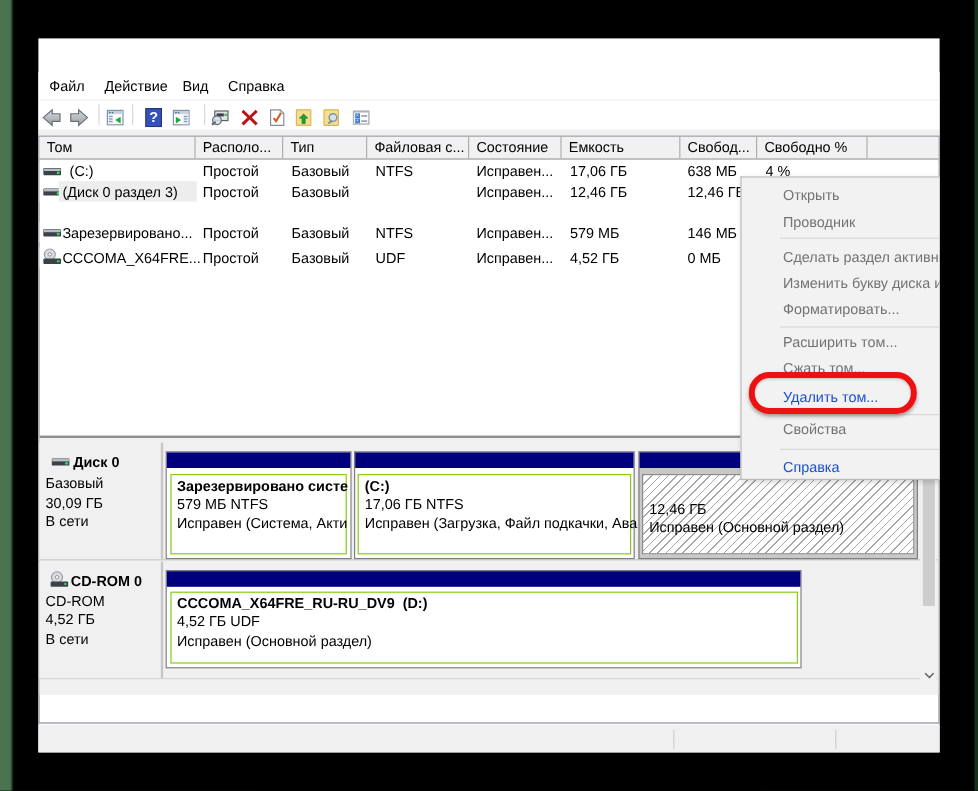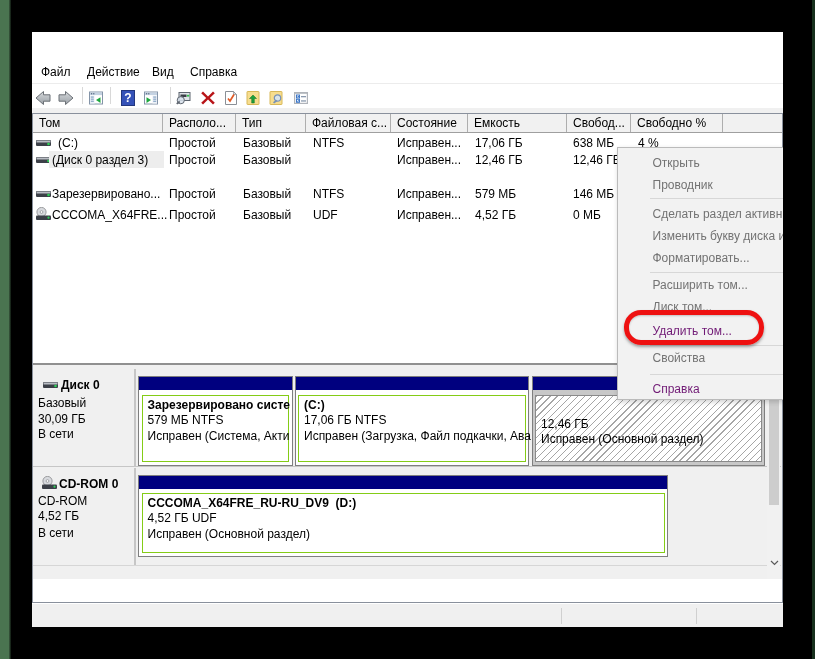--- a/index.html
+++ b/index.html
@@ -33,21 +33,21 @@
   .diskrow { position:absolute; left:1px; width:748px; background:#f0f0f0; }
   .disklabel { position:absolute; left:0; top:0; width:103px; height:100%; background:#f0f0f0; border-right:2px solid #c6c6c6; }
   .dl { position:absolute; left:5px; white-space:nowrap; font-size:12px; }
   .part { position:absolute; border:1px solid #7f7f7f; background:#fff; }
   .pnavy { position:absolute; left:0; top:0; width:100%; height:13px; background:#00007f; }
   .pinner { position:absolute; left:2.5px; top:17.5px; right:2.5px; bottom:3px; border:1px solid #84cc16; background:#fff; }
   .pt { position:absolute; left:5px; white-space:nowrap; font-size:12px; }
   .hatch { background-image:repeating-linear-gradient(135deg,#a6a6a6 0px,#a6a6a6 0.9px,rgba(0,0,0,0) 0.9px,rgba(0,0,0,0) 4.9px); }
   .b { font-weight:bold; }
   #ctxmenu { left:584.5px; top:114.5px; width:166.5px; height:253px; background:#f2f2f2; border:1px solid #bbbbbb; border-right:none; box-shadow:1px 2px 5px rgba(0,0,0,0.18); overflow:hidden; }
-  .mi { position:absolute; left:35px; height:22px; font-size:12px; white-space:nowrap; line-height:22px; color:#701a75; }
+  .mi { position:absolute; left:35px; height:22px; font-size:12px; white-space:nowrap; line-height:22px; color:#1d4ed8; }
   .mi.dis { color:#737373; }
   .msep { position:absolute; left:32px; right:0px; height:1px; background:#d7d7d7; }
   #redbox { left:591.5px; top:277.5px; width:140px; height:35.5px; border:5px solid #ee1111; border-radius:17px; box-shadow:0 2px 3px rgba(90,90,90,0.55), inset 0 1px 2px rgba(120,120,120,0.4); }
   #vscroll { left:735px; top:334px; width:13px; height:213px; background:#f1f1f1; }
   #vthumb { position:absolute; left:1.5px; top:32px; width:10px; height:107px; background:#cdcdcd; }
   .dico { position:absolute; width:15px; height:11px; }
 </style>
 </head>
 <body>
 <div id="canvas">
@@ -298,21 +298,21 @@
 
     <div class="abs" id="ctxmenu">
       <div class="mi dis" style="top:4px;">Открыть</div>
       <div class="mi dis" style="top:26px;">Проводник</div>
       <div class="msep" style="top:50px;"></div>
       <div class="mi dis" style="top:55px;">Сделать раздел активным</div>
       <div class="mi dis" style="top:77px;">Изменить букву диска или путь к диску...</div>
       <div class="mi dis" style="top:99px;">Форматировать...</div>
       <div class="msep" style="top:124px;"></div>
       <div class="mi dis" style="top:126.5px;">Расширить том...</div>
-      <div class="mi dis" style="top:148.5px;">Диск том...</div>
+      <div class="mi dis" style="top:148.5px;">Сжать том...</div>
       <div class="mi" style="top:172px;">Удалить том...</div>
       <div class="msep" style="top:197px;"></div>
       <div class="mi dis" style="top:199.5px;">Свойства</div>
       <div class="msep" style="top:226px;"></div>
       <div class="mi" style="top:230px;">Справка</div>
     </div>
     <div class="abs" id="redbox"></div>
   </div>
 </div>
 

